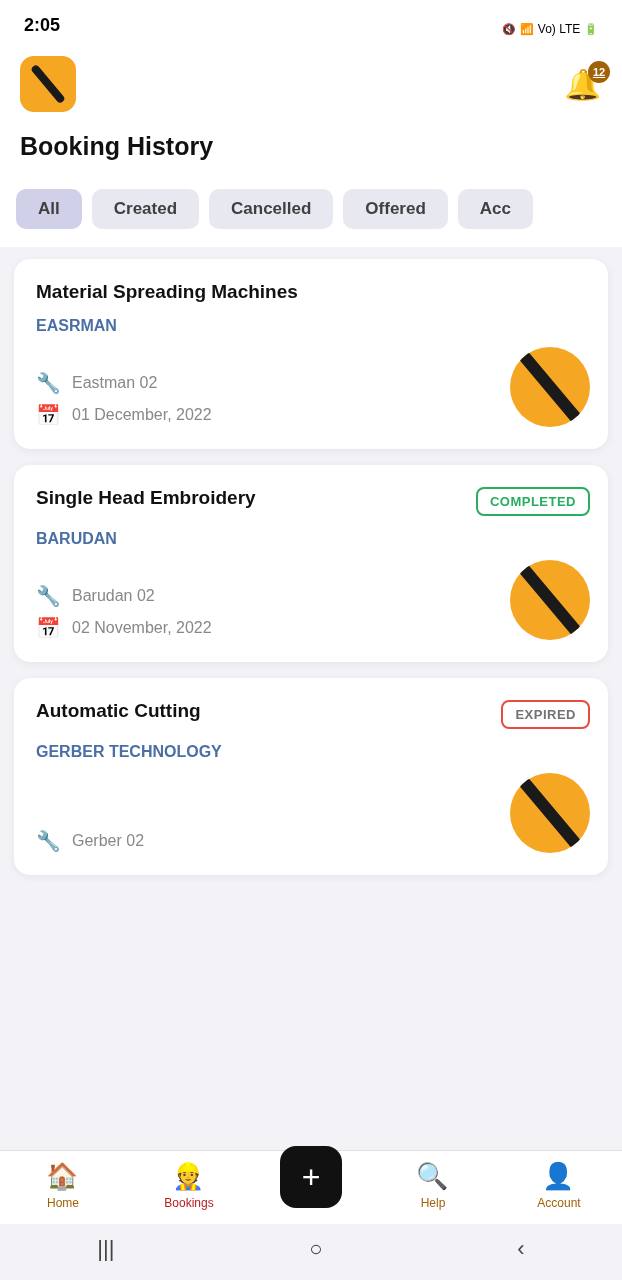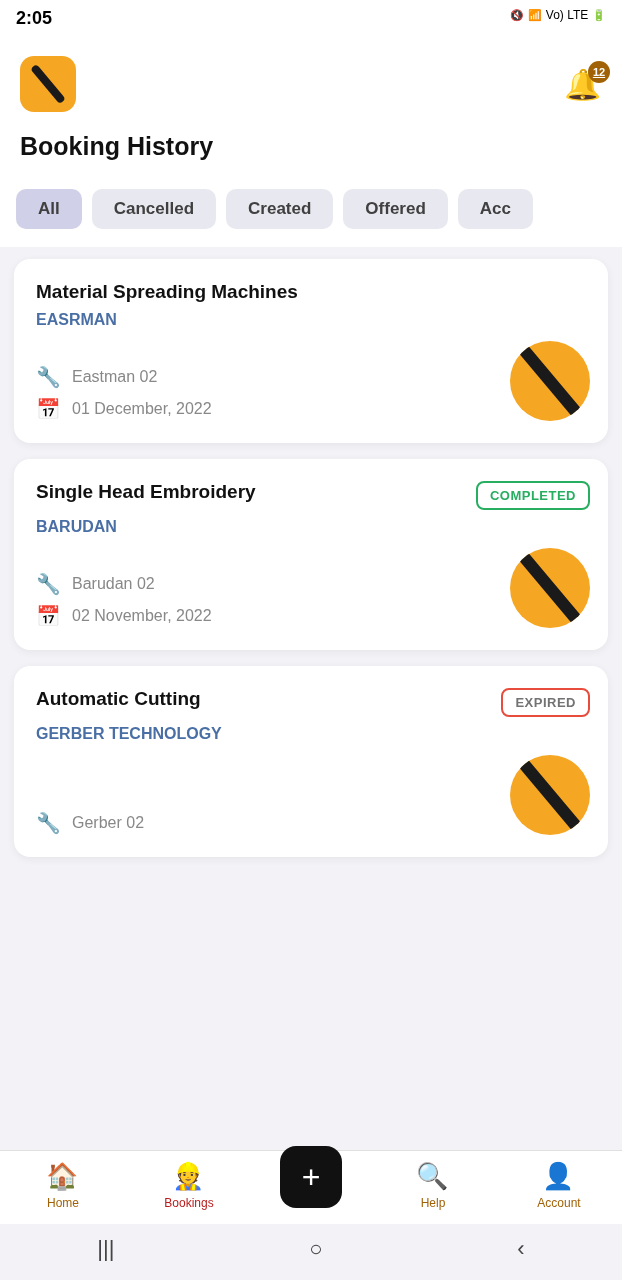--- a/index.html
+++ b/index.html
@@ -11,22 +11,22 @@
       font-family: -apple-system, BlinkMacSystemFont, 'Segoe UI', sans-serif;
       display: flex;
       flex-direction: column;
     }
 
     
     .status-bar {
       background: #fff;
       display: flex;
       justify-content: space-between;
-      align-items: flex-start;
-      padding: 8px 16px;
+      align-items: flex-end;
+      padding: 8px 24px;
       height: 44px;
     }
     .status-left {
       font-size: 18px;
       font-weight: 700;
       color: #000;
     }
     .status-right {
       display: flex;
       align-items: center;
@@ -184,21 +184,21 @@
       border-color: #27ae60;
     }
     .badge-expired {
       color: #737373;
       border-color: #e74c3c;
     }
     .card-brand {
       font-size: 16px;
       font-weight: 700;
       color: #4a6fa5;
-      margin-top: 2px;
+      margin-top: 8px;
     }
     .card-body {
       display: flex;
       justify-content: space-between;
       align-items: flex-end;
       margin-top: 6px;
     }
     .card-details {
       display: flex;
       flex-direction: column;
@@ -324,22 +324,22 @@
     <div class="notif-badge">12</div>
   </div>
 </div>
 
 <div class="page-title-wrap">
   <h1 class="page-title">Booking History</h1>
 </div>
 
 <div class="filter-tabs">
   <button class="filter-tab active">All</button>
+  <button class="filter-tab">Created</button>
   <button class="filter-tab">Cancelled</button>
-  <button class="filter-tab">Created</button>
   <button class="filter-tab">Offered</button>
   <button class="filter-tab">Acc</button>
 </div>
 
 <div class="cards-area">
 
   <div class="booking-card">
     <div class="card-top-row">
       <span class="card-title">Material Spreading Machines</span>
     </div>

